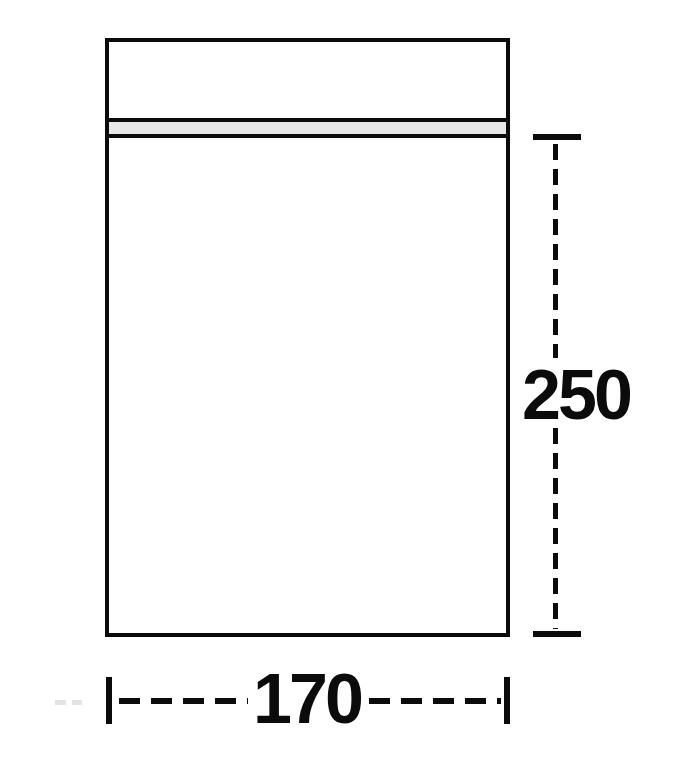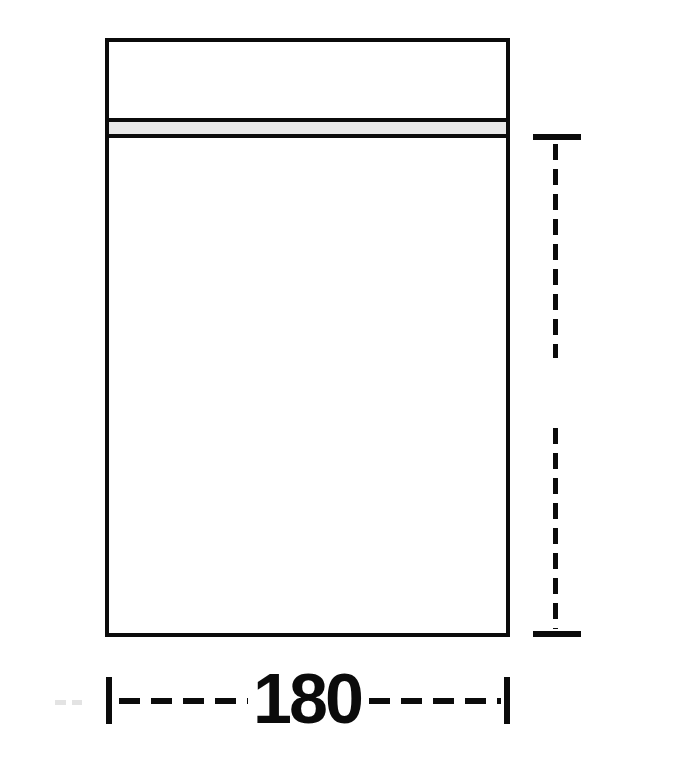--- a/index.html
+++ b/index.html
@@ -101,24 +101,25 @@
 <body>
 
 <div class="canvas">
 
   <div class="bag-outline"></div>
 
   <div class="zipper-strip"></div>
 
   <div class="dim-cap-h dim-cap-top"></div>
   <div class="vdash vdash-seg1"></div>
+  <div class="dim-label dim-label-height">250</div>
   <div class="vdash vdash-seg2"></div>
   <div class="dim-cap-h dim-cap-bottom"></div>
 
   <div class="dim-tick-v dim-tick-left"></div>
   <div class="hdash hdash-seg-left"></div>
-  <div class="dim-label dim-label-width">180</div>
+  <div class="dim-label dim-label-width">170</div>
   <div class="hdash hdash-seg-right"></div>
   <div class="dim-tick-v dim-tick-right"></div>
 
   <div class="watermark-dash"></div>
 
 </div>
 
 </body></html>

